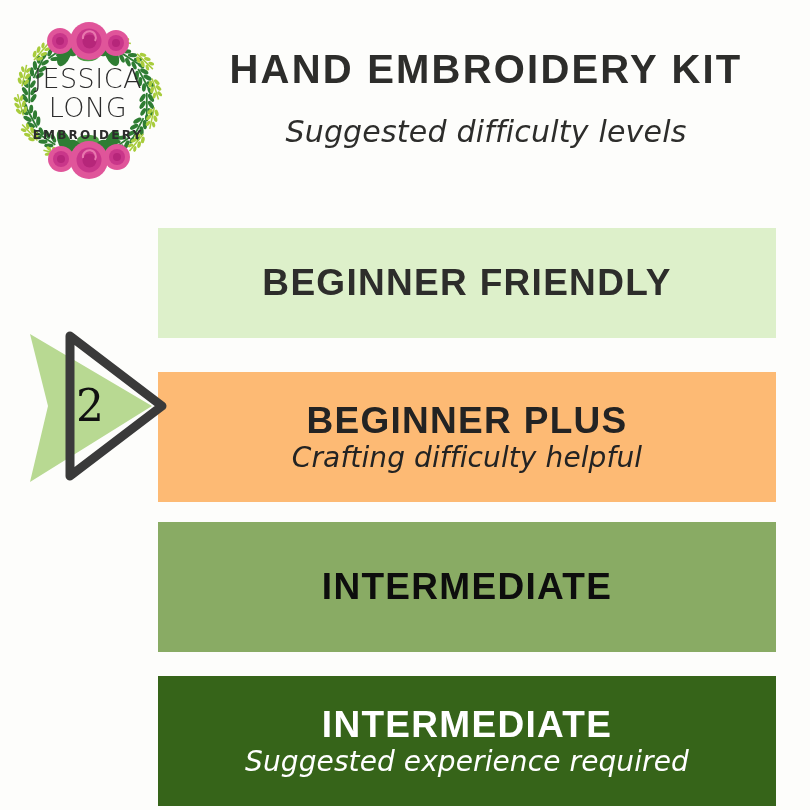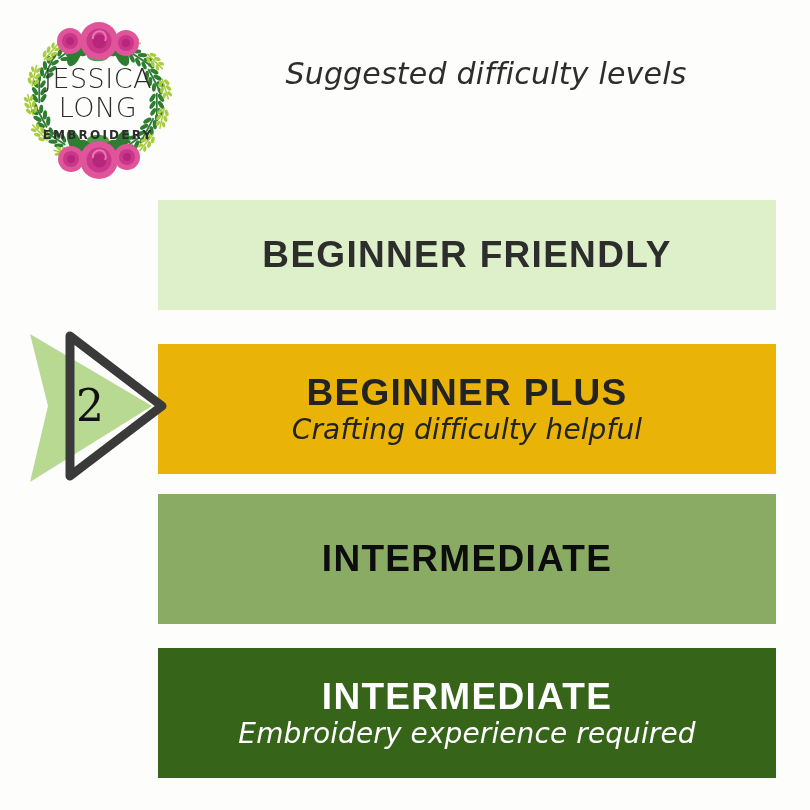--- a/index.html
+++ b/index.html
@@ -11,21 +11,21 @@
     height: 810px;
     background: #fdfdfb;
     font-family: "Liberation Sans", sans-serif;
     overflow: hidden;
     position: relative;
   }
 
   
   #logo {
     position: absolute;
-    left: 14px;
+    left: 4px;
     top: 12px;
     width: 168px;
     height: 172px;
   }
   #logo svg { display: block; }
   .logo-text-jl {
     font-family: "DejaVu Sans", sans-serif;
     font-weight: 300;
     fill: #2c2c2c;
   }
@@ -50,41 +50,42 @@
     letter-spacing: 2.2px;
     color: #2d2d2b;
     line-height: 1.06;
     white-space: nowrap;
   }
   #subtitle {
     font-family: "DejaVu Sans", sans-serif;
     font-style: italic;
     font-size: 30px;
     color: #2d2d2b;
-    margin-top: 8px;
+    margin-top: 24px;
     letter-spacing: 0.2px;
   }
 
   
   #levels {
     position: absolute;
     left: 158px;
     top: 200px;
     width: 618px;
   }
   .level-bar {
     position: absolute;
     left: 0;
     width: 618px;
     box-sizing: border-box;
     display: flex;
     flex-direction: column;
     align-items: center;
     justify-content: center;
     text-align: center;
+    margin-top: 28px;
   }
   .level-title {
     font-family: "Liberation Sans", sans-serif;
     font-weight: bold;
     font-size: 37px;
     letter-spacing: 1.3px;
     line-height: 1.08;
   }
   .level-sub {
     font-family: "DejaVu Sans", sans-serif;
@@ -276,42 +277,43 @@
       <use href="#rose" x="85" y="148"></use>
     </g>
 
     <text class="logo-text-jl" x="84" y="76" text-anchor="middle" font-size="27" letter-spacing="0.5">JESSICA</text>
     <text class="logo-text-jl" x="84" y="105" text-anchor="middle" font-size="27" letter-spacing="0.5">LONG</text>
     <text class="logo-text-emb" x="84" y="127" text-anchor="middle" font-size="12" letter-spacing="2.2">EMBROIDERY</text>
   </svg>
 </div>
 
 <div id="header">
+  <div id="title" style="color: rgb(45, 45, 43);">HAND EMBROIDERY KIT</div>
   <div id="subtitle" style="color: rgb(45, 45, 43);">Suggested difficulty levels</div>
 </div>
 
 <div id="levels">
 
   <div class="level-bar" id="bar-0" style="background: rgb(221, 240, 202); color: rgb(45, 45, 43);">
     <div class="level-title">BEGINNER FRIENDLY</div>
 
   </div>
 
-  <div class="level-bar" id="bar-1" style="background: #eab308; color: rgb(35, 35, 35);">
+  <div class="level-bar" id="bar-1" style="background: #fdba74; color: rgb(35, 35, 35);">
     <div class="level-title">BEGINNER PLUS</div>
     <div class="level-sub">Crafting difficulty helpful</div>
   </div>
 
   <div class="level-bar" id="bar-2" style="background: rgb(137, 171, 100); color: rgb(13, 13, 13);">
     <div class="level-title">INTERMEDIATE</div>
   </div>
 
   <div class="level-bar" id="bar-3" style="background: rgb(54, 100, 25); color: rgb(255, 255, 255);">
     <div class="level-title">INTERMEDIATE</div>
-    <div class="level-sub">Embroidery experience required</div>
+    <div class="level-sub">Suggested experience required</div>
   </div>
 </div>
 
 <div id="marker">
   <svg width="172" height="162" viewBox="0 0 172 162" xmlns="http://www.w3.org/2000/svg">
 
     <path id="marker-fill" d="M 26 6 L 148 78 L 26 154 L 44 78 Z" fill="#b8d992"></path>
 
     <path id="marker-outline" d="M 66 8 L 158 78 L 66 148 Z" fill="none" stroke-width="9" stroke-linejoin="round" stroke-linecap="round" stroke="#3a3a3a"></path>
     <text id="marker-number" x="86" y="93" text-anchor="middle" fill="#111111">2</text>

